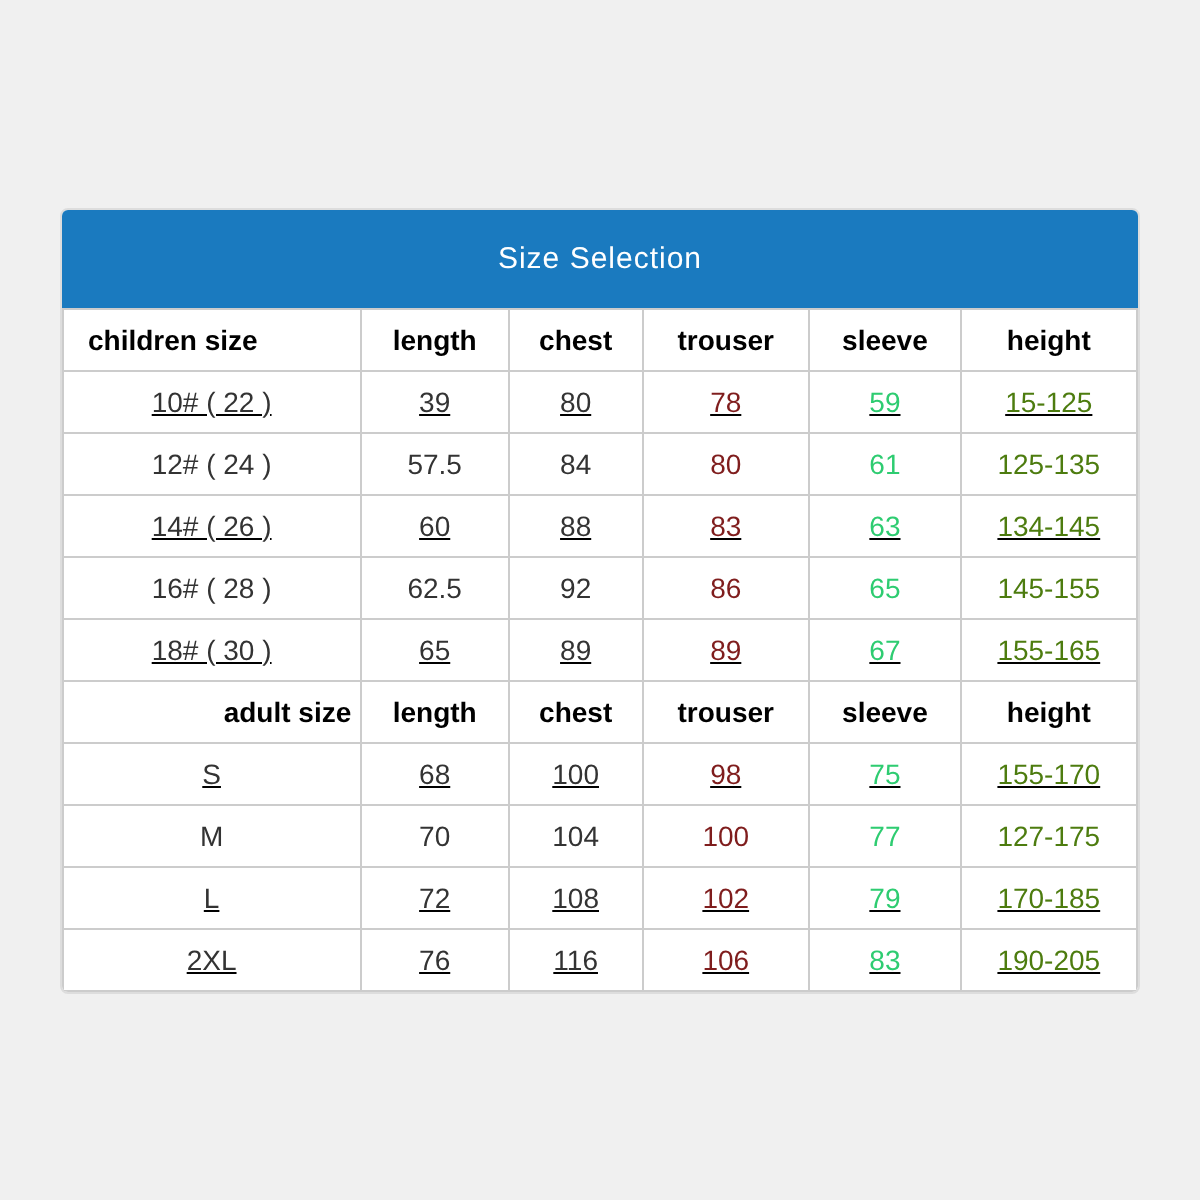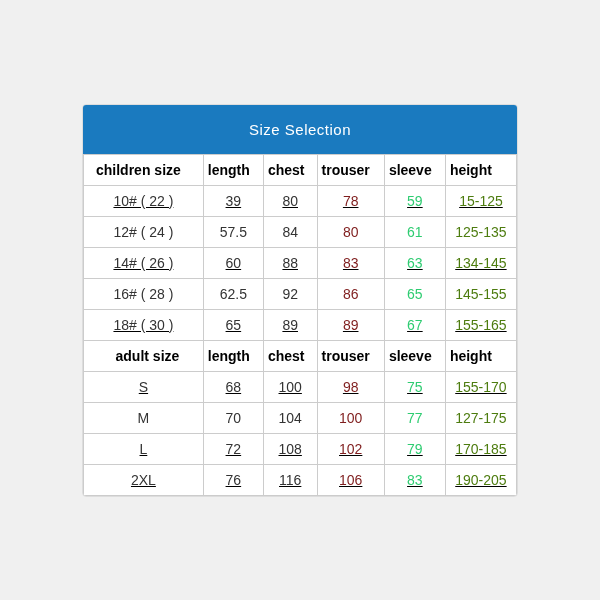--- a/index.html
+++ b/index.html
@@ -7,21 +7,21 @@
       width: 600px;
       height: 600px;
       background: #f0f0f0;
       display: flex;
       align-items: center;
       justify-content: center;
       font-family: Arial, sans-serif;
     }
     .card {
       background: #fff;
-      width: 436px;
+      width: 540px;
       border: 1px solid #ddd;
       border-radius: 4px;
       overflow: hidden;
     }
     .title-bar {
       background: #1a7abf;
       color: #fff;
       text-align: center;
       padding: 16px 10px;
       font-size: 15px;
@@ -40,21 +40,21 @@
       color: #333;
     }
     .section-header td {
       font-weight: bold;
       background: #fff;
       color: #000;
       text-align: left;
       padding-left: 12px;
     }
     .section-header td:not(:first-child) {
-      text-align: left;
+      text-align: center;
       padding-left: 4px;
     }
     .row-even {
       background: #fff;
       text-decoration: underline;
     }
     .row-odd {
       background: #fff;
     }
     td.col-trouser {
@@ -123,21 +123,21 @@
         </tr>
         <tr class="row-even">
           <td>18# ( 30 )</td>
           <td>65</td>
           <td>89</td>
           <td class="col-trouser">89</td>
           <td class="col-sleeve">67</td>
           <td class="col-height">155-165</td>
         </tr>
         <tr class="section-header">
-          <td style="text-align: center;">adult size</td>
+          <td style="text-align: right;">adult size</td>
           <td>length</td>
           <td>chest</td>
           <td>trouser</td>
           <td>sleeve</td>
           <td>height</td>
         </tr>
         <tr class="row-even">
           <td>S</td>
           <td>68</td>
           <td>100</td>

